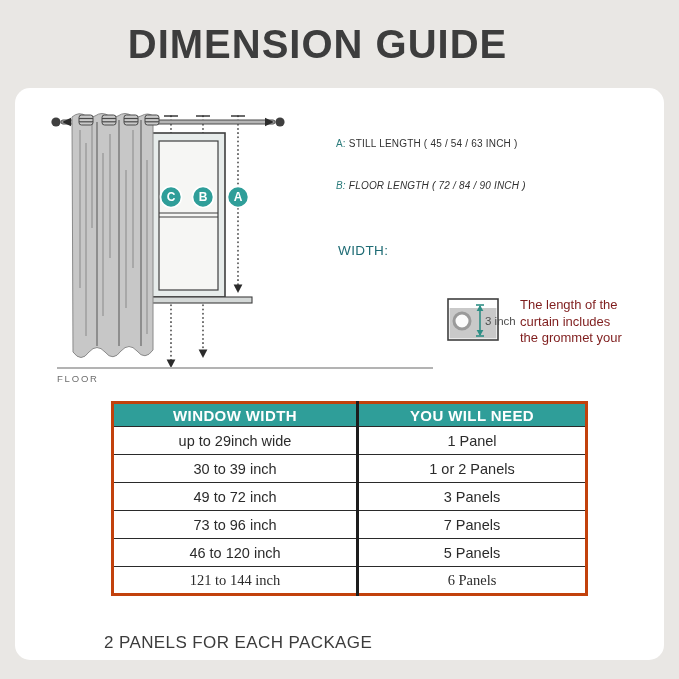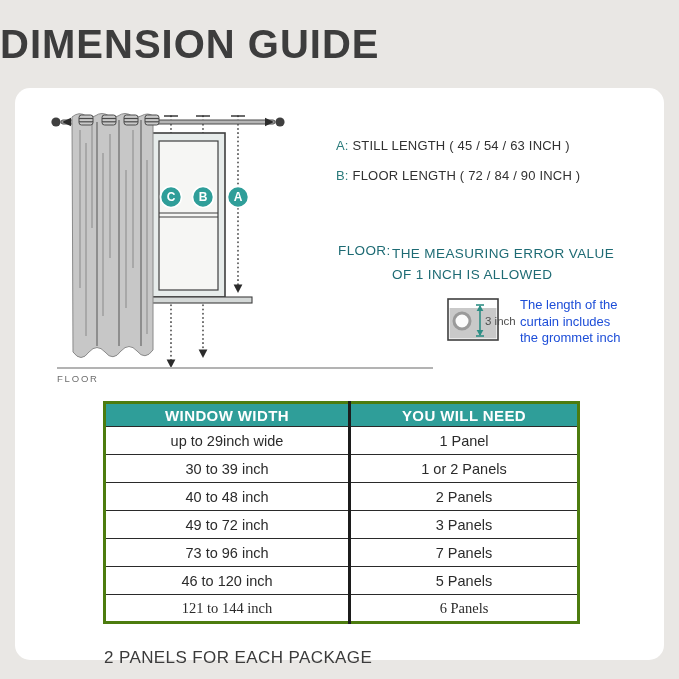--- a/index.html
+++ b/index.html
@@ -5,62 +5,63 @@
   * { margin:0; padding:0; box-sizing:border-box; }
   html,body { width:679px; height:679px; }
   body {
     background:#E9E7E4;
     font-family:"Liberation Sans", sans-serif;
     position:relative;
     overflow:hidden;
   }
   .page-title {
     position:absolute; top:22px; left:0; width:635px;
+    text-align:center;
     font-size:40px; font-weight:bold; letter-spacing:1px;
     color:#3D3D3D;
   }
   .card {
     position:absolute; left:15px; top:88px;
     width:649px; height:572px;
     background:#FFFFFF; border-radius:15px;
   }
   
   .illustration { position:absolute; left:25px; top:20px; width:400px; height:282px; }
 
   
   .length-line {
     position:absolute; left:321px;
-    font-size:13px; color:#313131; letter-spacing:0.2px; white-space:nowrap;
+    font-size:10px; color:#313131; letter-spacing:0.2px; white-space:nowrap;
   }
   .length-letter { color:#2B7B7B; }
-  .len-a { top:50px; } .len-b { top:80px; } .len-c { top:117px; }
+  .len-a { top:50px; } .len-b { top:92px;font-style:italic; } .len-c { top:117px; }
 
   .note-block {
     position:absolute; left:323px; top:155px;
     display:flex; font-size:13.5px; color:#1E6B74; letter-spacing:0.4px;
   }
   .note-label { width:54px; font-weight:normal; }
   .note-lines { line-height:21px; white-space:nowrap; }
 
   .grommet-fig { position:absolute; left:432px; top:210px; width:95px; height:46px; }
 
   .grommet-desc {
     position:absolute; left:505px; top:209px;
-    font-size:13px; line-height:16.5px; color:#1d4ed8; white-space:nowrap;
+    font-size:13px; line-height:16.5px; color:#7f1d1d; white-space:nowrap;
   }
   .grommet-tip {
     position:absolute; left:423px; top:256px;
     font-size:14.5px; color:#2A808B; letter-spacing:0.2px; white-space:nowrap;
   }
 
   
   table.panel-table {
-    position:absolute; left:88px; top:313px;
+    position:absolute; left:96px; top:313px;
     width:474px; border-collapse:collapse; table-layout:fixed;
-    border:3px solid #4d7c0f;
+    border:3px solid #c2410c;
   }
   table.panel-table col.c1 { width:245px; }
   table.panel-table col.c2 { width:229px; }
   table.panel-table th {
     background:#2F9E99; color:#FFFFFF;
     font-size:15px; font-weight:bold; letter-spacing:0.4px;
     height:24px; text-align:center;
     border-left:3px solid #1C1C1C;
     border-bottom:1.5px solid #2A2A2A;
   }
@@ -69,21 +70,21 @@
     font-size:14.5px; color:#2B2B2B;
     height:28px; text-align:center;
     border-left:3px solid #1C1C1C;
     border-bottom:1.5px solid #2A2A2A;
     background:#FFFFFF;
   }
   table.panel-table td:first-child { border-left:none; }
   table.panel-table tr:last-child td { border-bottom:none;font-family:Liberation Serif, serif; }
 
   .footer-note {
-    position:absolute; left:89px; top:560px;
+    position:absolute; left:89px; top:545px;
     font-size:17px; color:#3C3C3C; letter-spacing:0.4px;
   }
 </style>
 </head>
 <body>
 
 <div class="page-title">DIMENSION GUIDE</div>
 
 <div class="card">
 
@@ -178,45 +179,41 @@
   <div class="length-line len-a">
     <span class="length-letter">A:</span>
     <span>STILL LENGTH ( 45 / 54 / 63 INCH )</span>
   </div>
   <div class="length-line len-b">
     <span class="length-letter">B:</span>
     <span>FLOOR LENGTH ( 72 / 84 / 90 INCH )</span>
   </div>
 
   <div class="note-block">
-    <div class="note-label">FLOOR:</div>
-    <div class="note-lines">
-      <div>THE MEASURING ERROR VALUE</div>
-      <div>OF 1 INCH IS ALLOWED</div>
-    </div>
+    <div class="note-label">WIDTH:</div>
   </div>
 
   <svg class="grommet-fig" viewBox="0 0 95 46">
     <rect x="1" y="1" width="50" height="41" fill="#FFFFFF" stroke="#3F3F3F" stroke-width="1.6"></rect>
     <rect x="2.6" y="10" width="46.8" height="30.4" fill="#C9C9C9"></rect>
     <circle cx="15" cy="23" r="8" fill="#FBFBFB" stroke="#9A9A9A" stroke-width="3"></circle>
     <g stroke="#2F8F86" stroke-width="1.6">
       <line x1="29" y1="7" x2="37" y2="7"></line>
       <line x1="29" y1="38" x2="37" y2="38"></line>
       <line x1="33" y1="8" x2="33" y2="37"></line>
     </g>
     <path d="M33 7 l-3.4 6 h6.8 Z" fill="#2F8F86"></path>
     <path d="M33 38 l-3.4 -6 h6.8 Z" fill="#2F8F86"></path>
     <text x="38" y="27" font-family="Liberation Sans, sans-serif" font-size="11.5" fill="#4F4F4F">3 inch</text>
   </svg>
 
   <div class="grommet-desc">
     <div>The length of the</div>
     <div>curtain includes</div>
-    <div>the grommet inch</div>
+    <div>the grommet your</div>
   </div>
 
 
   <table class="panel-table">
     <colgroup>
         <col class="c1">
         <col class="c2">
       </colgroup>
     <thead>
       <tr>
@@ -227,24 +224,20 @@
     <tbody>
       <tr>
         <td>up to 29inch wide</td>
         <td>1 Panel</td>
       </tr>
       <tr>
         <td>30 to 39 inch</td>
         <td>1 or 2 Panels</td>
       </tr>
       <tr>
-        <td>40 to 48 inch</td>
-        <td>2 Panels</td>
-      </tr>
-      <tr>
         <td>49 to 72 inch</td>
         <td>3 Panels</td>
       </tr>
       <tr>
         <td>73 to 96 inch</td>
         <td>7 Panels</td>
       </tr>
       <tr>
         <td>46 to 120 inch</td>
         <td>5 Panels</td>

